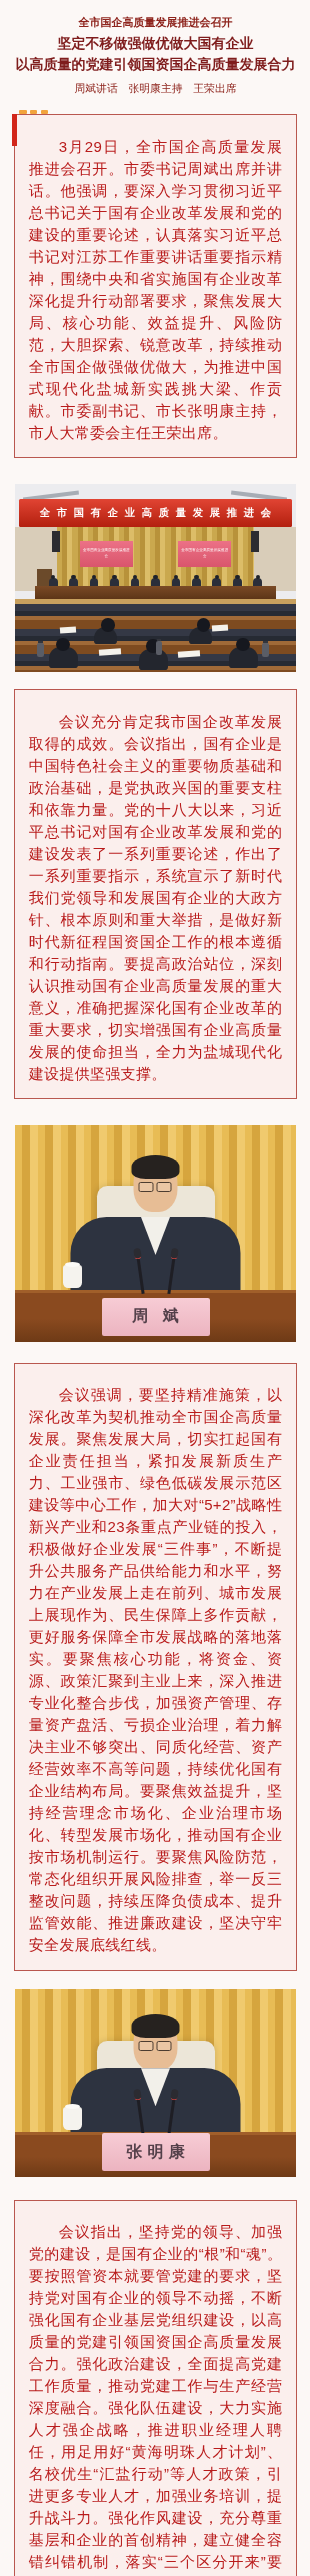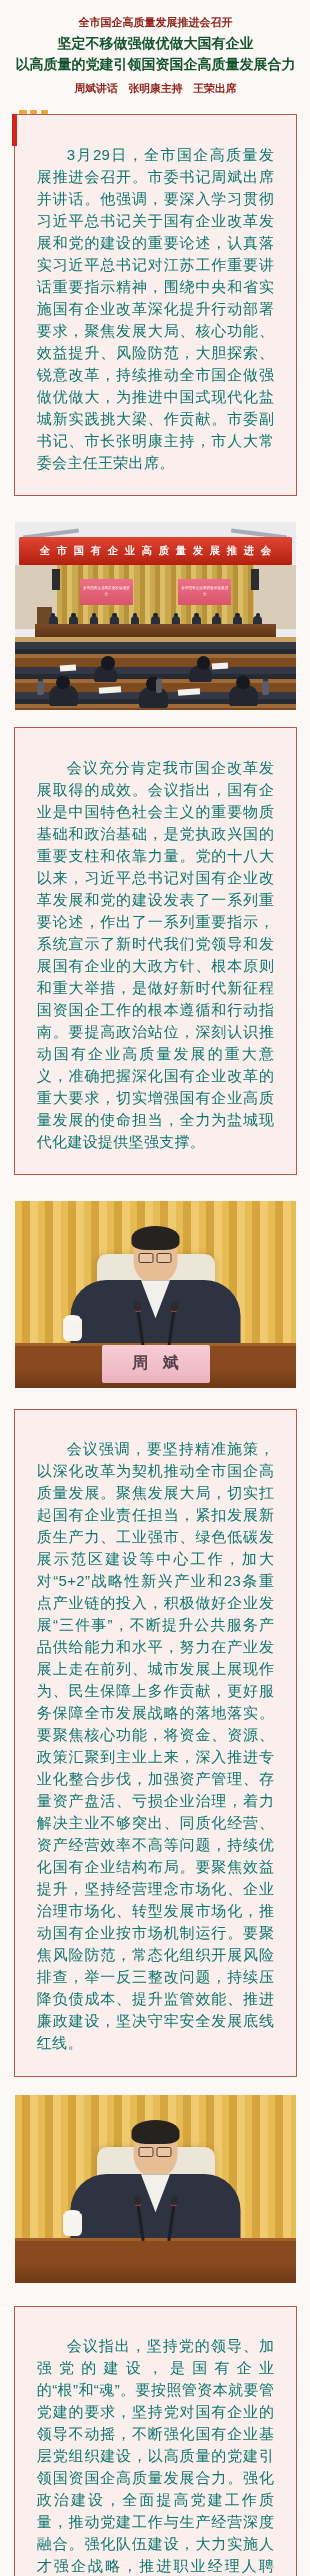--- a/index.html
+++ b/index.html
@@ -2,28 +2,28 @@
 <html style="font-size:8.2px"><head>
 <meta charset="utf-8">
 <style>
   html,body{margin:0;padding:0;}
   body{width:311px;background:#fcf8f6;font-family:"Liberation Sans",sans-serif;}
   .page{width:311px;padding-bottom:31px;}
 
   
   header{padding-top:15.5px;text-align:center;color:#8e241d;}
   .kicker{font-family:"Liberation Serif",serif;font-weight:700;font-size:11px;line-height:13.4px;}
-  .title{margin:4.1px 12.4px 0;font-family:"Liberation Serif",serif;font-weight:700;font-size:14px;line-height:21px;color:#14532d;}
+  .title{margin:4.1px 12.4px 0;font-family:"Liberation Serif",serif;font-weight:700;font-size:14px;line-height:21px;color:#7f1d1d;}
   .title span{display:block;}
-  .byline{margin-top:6.2px;font-family:"Liberation Serif",serif;font-weight:700;font-size:10.8px;line-height:15.5px;}
+  .byline{margin-top:6.2px;font-family:"Liberation Serif",serif;font-weight:400;font-size:10.8px;line-height:15.5px;}
 
   
   .quote-box{position:relative;margin:0 14.4px;border:1px solid #b9574f;background:#fbefed;
              padding:20.6px 13.4px 13.4px;}
-  .quote-box p{margin:8px;text-indent:2em;font-size:15px;line-height:22px;color:#0f766e;
+  .quote-box p{margin:0;text-indent:2em;font-size:15px;line-height:22px;color:#b91c1c;
                text-align:justify;letter-spacing:0.3px;}
   .box-1{margin-top:17.5px;}
   .box-2{margin-top:17px;}
   .box-3{margin-top:20.6px;}
   .box-4{margin-top:23px;}
   .deco-bar{position:absolute;left:-3.1px;top:-1px;width:4.6px;height:32px;background:#d2261a;}
   .deco-dashes{position:absolute;left:4.1px;top:-5.2px;display:flex;gap:3.6px;}
   .deco-dashes i{display:block;width:7.2px;height:4.1px;border-radius:1px;background:#f2a33c;}
 
   
@@ -62,21 +62,21 @@
        #343845 0 7.2px,#262a33 7.2px 12.4px,#a06a38 12.4px 16px,#7e4b20 16px 25px);}
   .back-fig{position:absolute;width:29px;height:21.6px;background:#23262e;
      border-radius:11.3px 11.3px 3.1px 3.1px;}
   .back-fig::before{content:"";position:absolute;top:-9.3px;left:7.7px;width:13.4px;height:13.4px;
      border-radius:50%;background:#16181f;}
   .paper{position:absolute;width:21.6px;height:6.2px;background:#f4f2ec;transform:rotate(-4deg);}
   .flask{position:absolute;width:6.7px;height:14.4px;background:#5a5d66;border-radius:2.1px;}
   .flask::before{content:"";position:absolute;top:-2.1px;left:1px;width:4.6px;height:2.1px;background:#33353c;}
 
   
-  .speaker{height:187px;
+  .speaker{height:217px;
      background:repeating-linear-gradient(90deg,#e8bc55 0 7.2px,#d6a53e 7.2px 15.5px,#f0ca6e 15.5px 23px);}
   .speaker.zhang{height:188px;margin-top:18px;}
   .chair{position:absolute;left:50%;transform:translateX(-50%);bottom:24%;width:42%;height:48%;
      background:#ece6d8;border-radius:10.3px 10.3px 0 0;box-shadow:0 0 7.2px rgba(0,0,0,.15);}
   .person{position:absolute;left:50%;transform:translateX(-50%);bottom:23%;width:175px;height:62%;}
   .head{position:absolute;left:50%;transform:translateX(-50%);top:0;width:44px;height:54px;
      background:#e7bd95;border-radius:46% 46% 42% 42%;}
   .hair{position:absolute;top:-3.1px;left:-2.1px;right:-2.1px;height:24px;
      background:#26221f;border-radius:50% 50% 30% 30%;}
   .glasses{position:absolute;top:24px;left:4.6px;display:flex;gap:3.1px;}
@@ -208,20 +208,21 @@
         </div>
       </div>
       <div class="torso">
         <div class="shirt"></div>
       </div>
     </div>
     <div class="desk"></div>
     <div class="mic l"></div>
     <div class="mic r"></div>
     <div class="cup"></div>
+    <div class="namecard">张明康</div>
   </figure>
 
   <section class="quote-box box-4">
     <p>会议指出，坚持党的领导、加强党的建设，是国有企业的“根”和“魂”。要按照管资本就要管党建的要求，坚持党对国有企业的领导不动摇，不断强化国有企业基层党组织建设，以高质量的党建引领国资国企高质量发展合力。强化政治建设，全面提高党建工作质量，推动党建工作与生产经营深度融合。强化队伍建设，大力实施人才强企战略，推进职业经理人聘任，用足用好“黄海明珠人才计划”、名校优生“汇盐行动”等人才政策，引进更多专业人才，加强业务培训，提升战斗力。强化作风建设，充分尊重基层和企业的首创精神，建立健全容错纠错机制，落实“三个区分开来”要求，完善考核激励机制，真正让国企敢闯、敢投、敢干。</p>
   </section>
 
 </div>
 
 
 </body></html>

